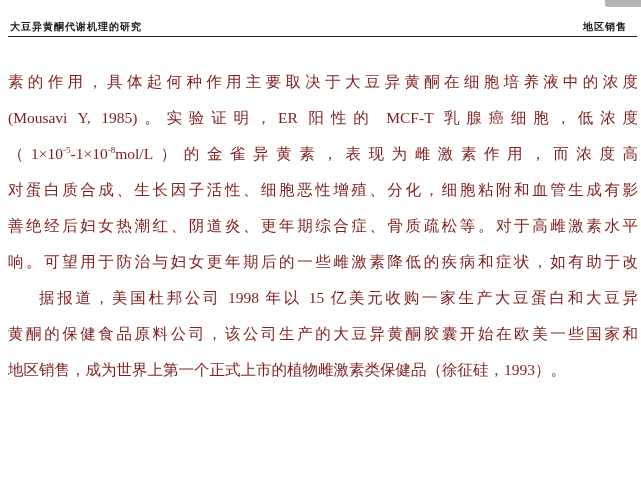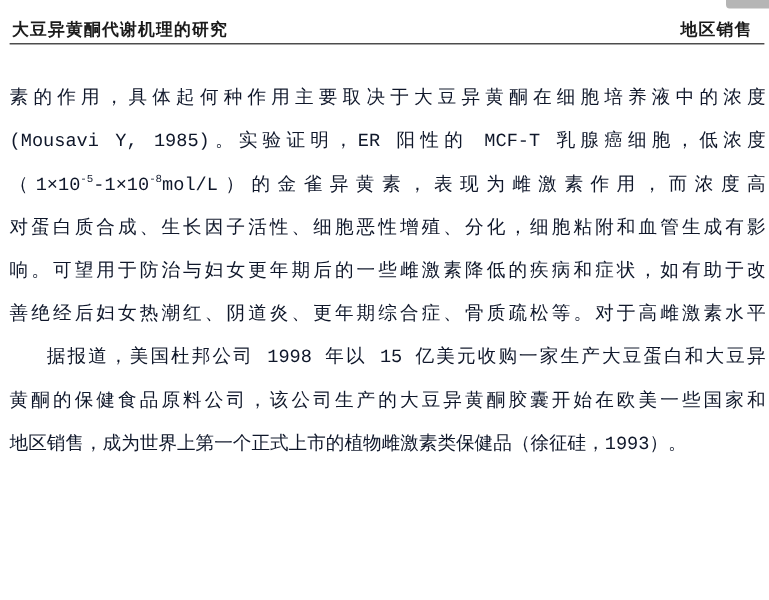--- a/index.html
+++ b/index.html
@@ -30,60 +30,60 @@
     right: 4px;
     top: 12px;
     height: 22px;
     border-bottom: 1.5px solid #222;
     display: flex;
     justify-content: space-between;
     align-items: flex-end;
     padding-bottom: 2px;
     font-family: "DejaVu Sans", sans-serif;
     font-weight: bold;
-    font-size: 14px;
+    font-size: 10px;
     letter-spacing: 1px;
     text-align: right;
   }
   .running-header .title { padding-left: 2px; }
   .running-header .section { padding-right: 10px; }
   .body-text {
     position: absolute;
     left: 8px;
     top: 64px;
     width: 630px;
   }
   .line {
     height: 36px;
     line-height: 36px;
     font-size: 15.5px;
     white-space: nowrap;
     text-align: justify;
     text-align-last: justify;
-    font-family: Liberation Mono, monospace;
+    font-family: Liberation Serif, serif;
     font-weight: 500;
-    color: #0f172a;
+    color: #7f1d1d;
   }
   .line.indent { padding-left: 31px; }
   .line.last { text-align-last: left; }
   .line sup { font-size: 9px; line-height: 0; }
 </style>
 </head>
 <body>
 
 <div class="corner-tab"></div>
 
 <div class="running-header">
   <span class="title">大豆异黄酮代谢机理的研究</span>
   <span class="section">地区销售</span>
 </div>
 
 <div class="body-text">
   <div class="line">素的作用，具体起何种作用主要取决于大豆异黄酮在细胞培养液中的浓度</div>
   <div class="line">(Mousavi Y, 1985)。实验证明，ER 阳性的 MCF-T 乳腺癌细胞，低浓度</div>
   <div class="line"><span>（1×10</span><sup>-5</sup><span>-1×10</span><sup>-8</sup><span>mol/L）的金雀异黄素，表现为雌激素作用，而浓度高</span></div>
   <div class="line">对蛋白质合成、生长因子活性、细胞恶性增殖、分化，细胞粘附和血管生成有影</div>
+  <div class="line">善绝经后妇女热潮红、阴道炎、更年期综合症、骨质疏松等。对于高雌激素水平</div>
   <div class="line">响。可望用于防治与妇女更年期后的一些雌激素降低的疾病和症状，如有助于改</div>
-  <div class="line">善绝经后妇女热潮红、阴道炎、更年期综合症、骨质疏松等。对于高雌激素水平</div>
   <div class="line indent">据报道，美国杜邦公司 1998 年以 15 亿美元收购一家生产大豆蛋白和大豆异</div>
   <div class="line">黄酮的保健食品原料公司，该公司生产的大豆异黄酮胶囊开始在欧美一些国家和</div>
   <div class="line last">地区销售，成为世界上第一个正式上市的植物雌激素类保健品（徐征硅，1993）。</div>
 </div>
 
 </body></html>

